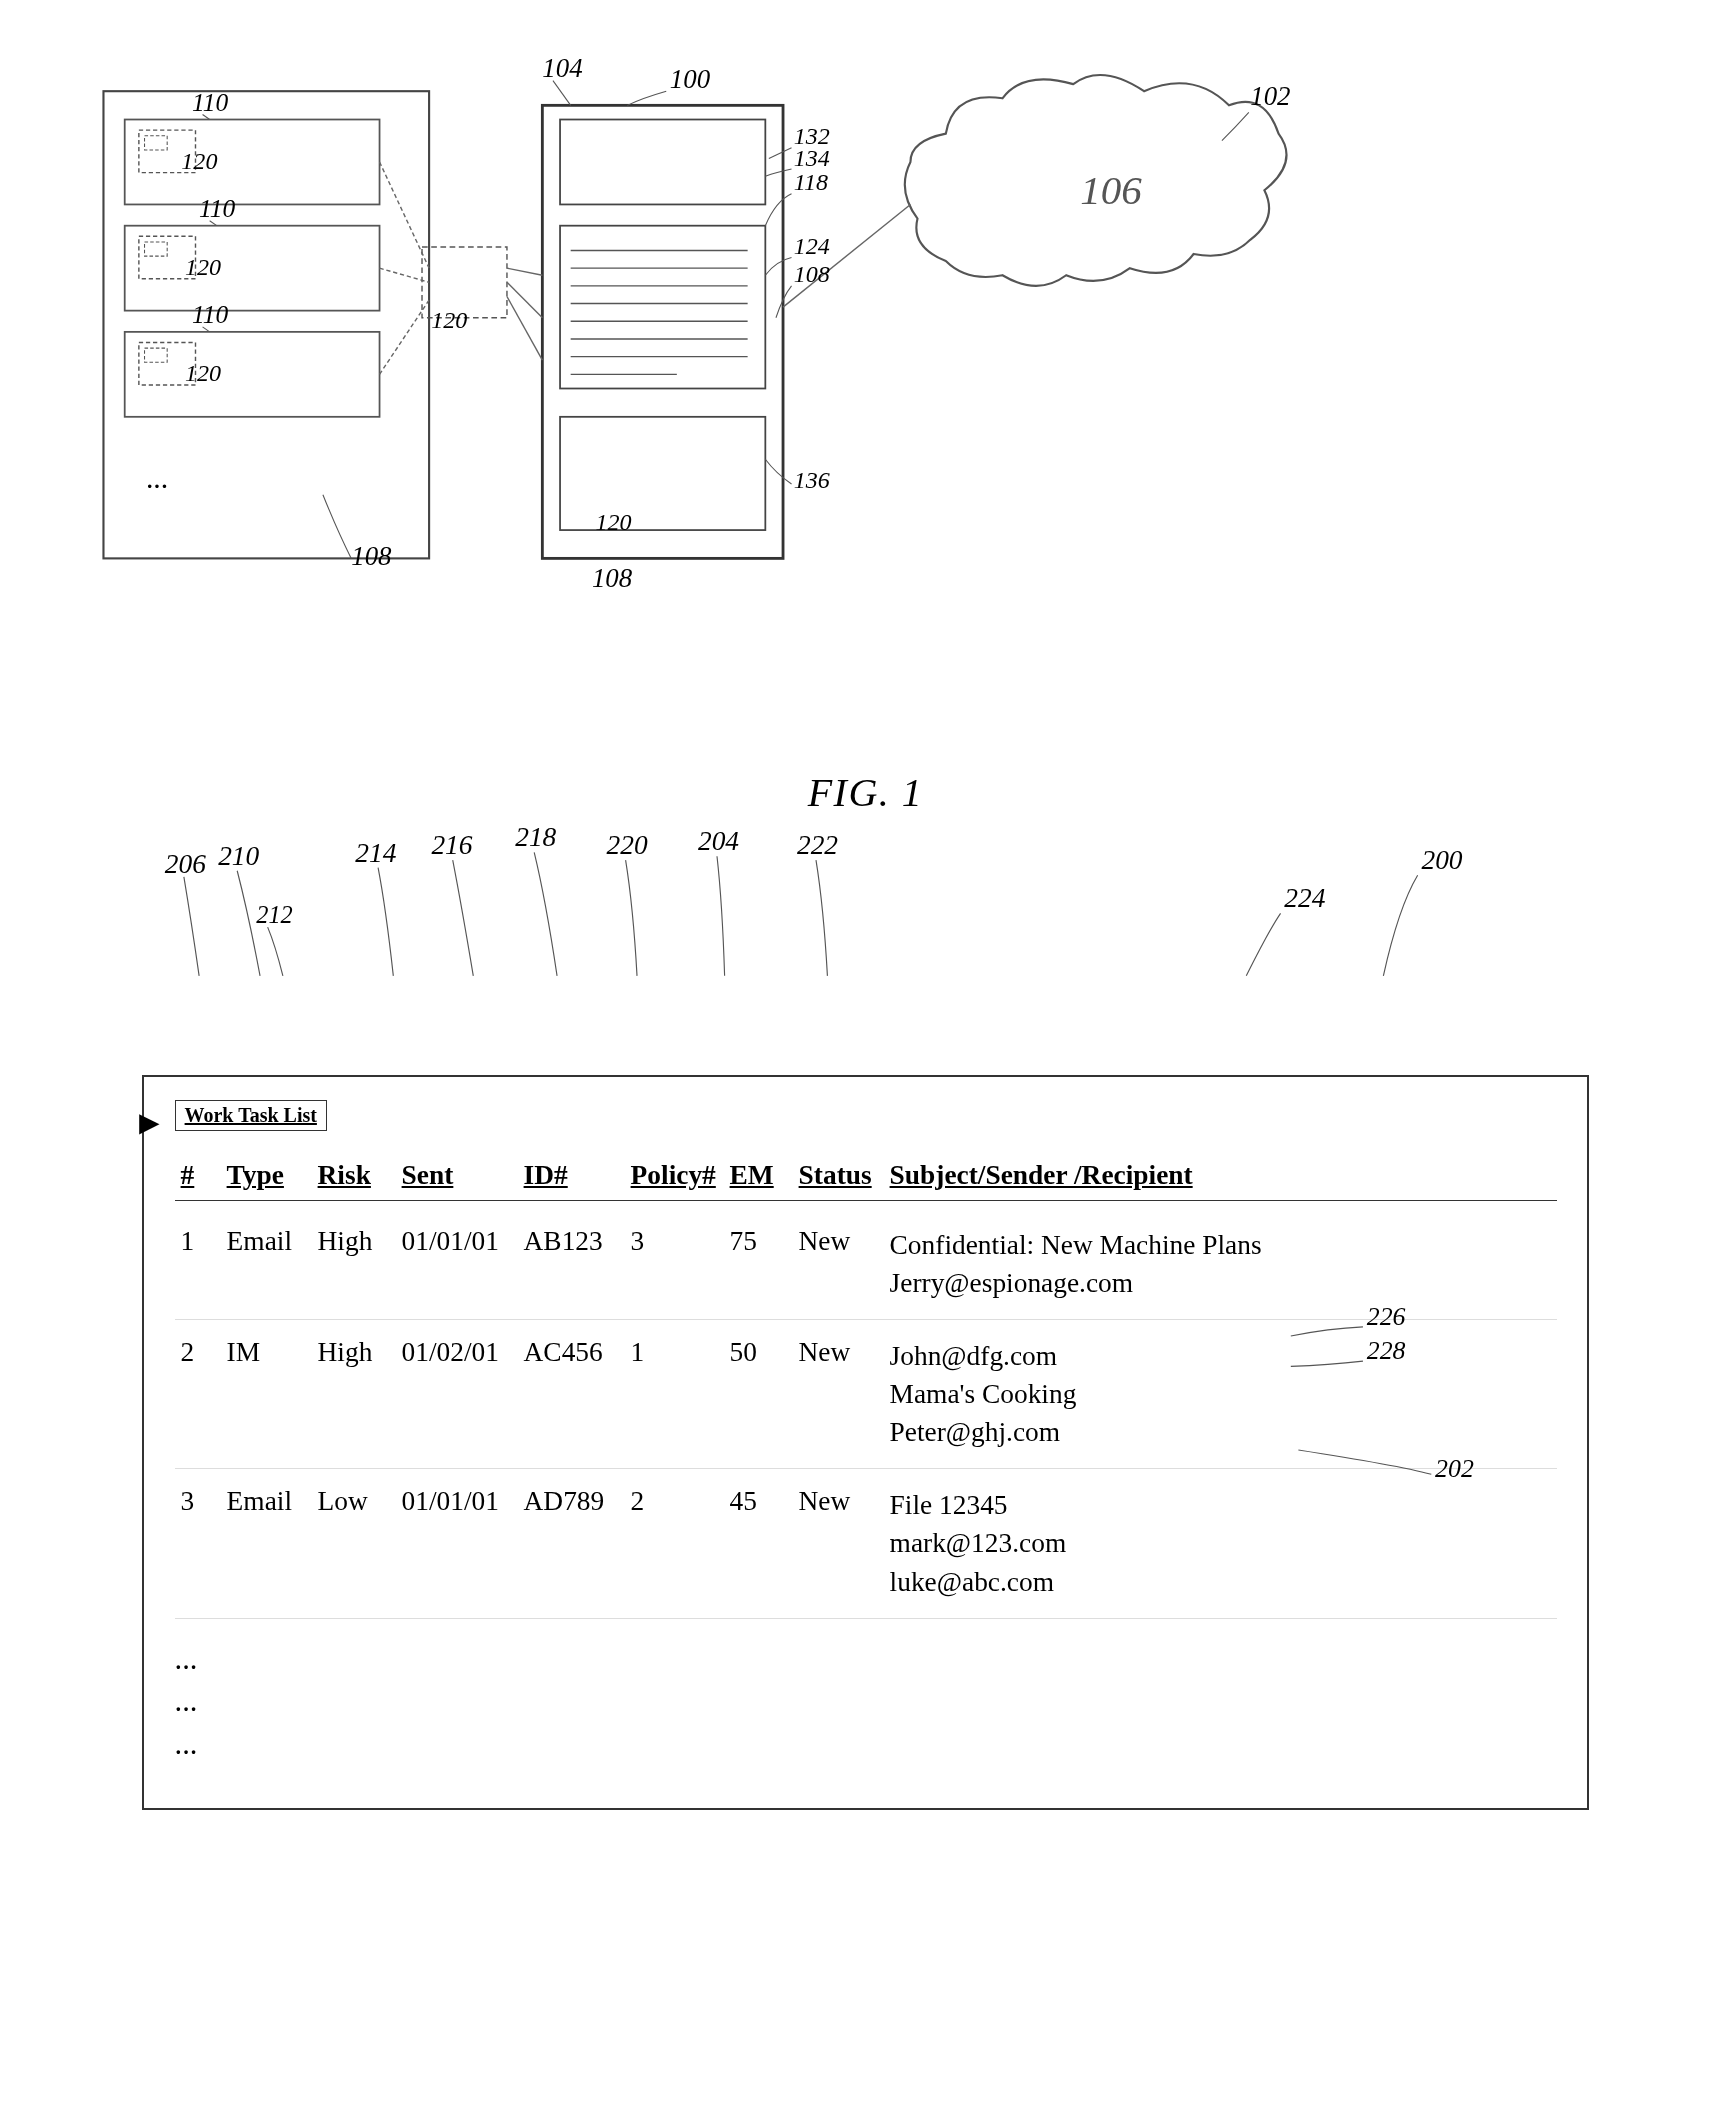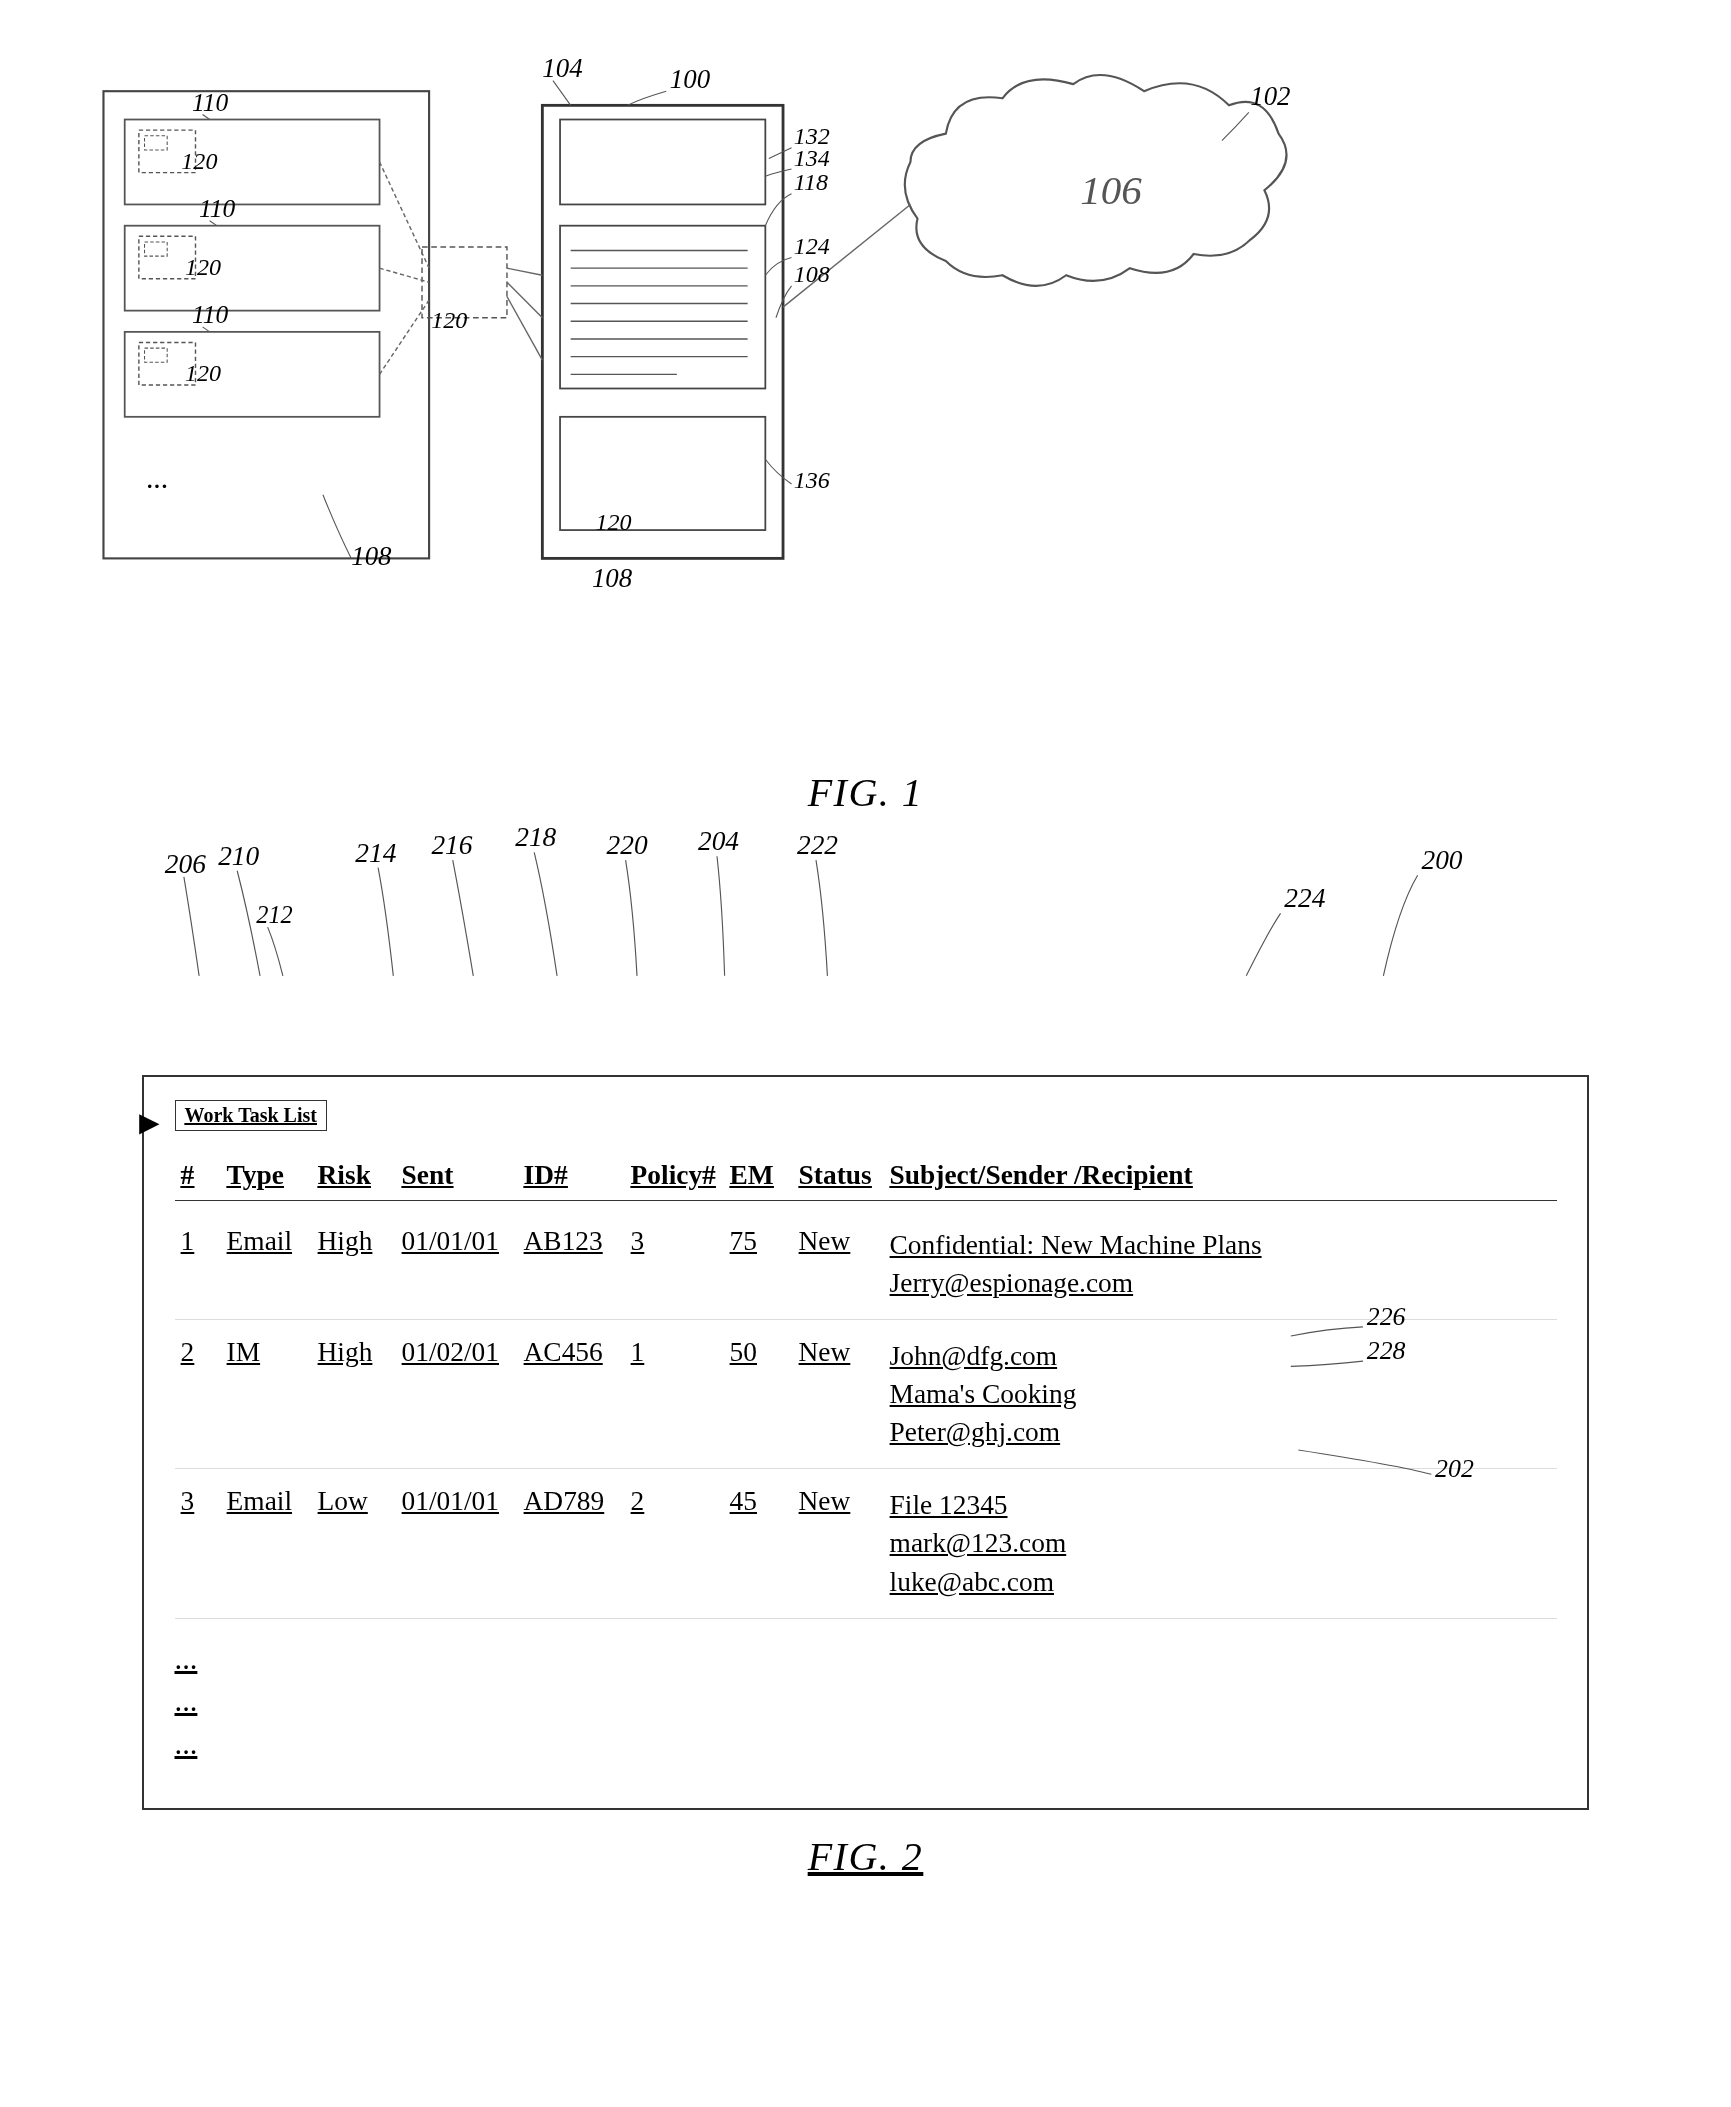--- a/index.html
+++ b/index.html
@@ -47,21 +47,20 @@
       width: 100%;
       height: 100%;
       pointer-events: none;
     }
 
     
     .fig2-outer {
       width: 100%;
       position: relative;
       margin-top: 15.2px;
-      text-decoration: underline;
     }
 
     .fig2-box {
       border: 2.3px solid #333;
       width: 1447px;
       margin: 0 auto;
       padding: 23px 30.5px 46px 30.5px;
       position: relative;
       min-height: 518px;
     }
@@ -369,19 +368,16 @@
         <path d="M 1605 198 Q 1560 200, 1510 210" fill="none" stroke="#555" stroke-width="1.5"></path>
 
         <text x="1610" y="240" font-size="34" font-style="italic" font-family="Times New Roman">228</text>
         <path d="M 1605 243 Q 1560 248, 1510 250" fill="none" stroke="#555" stroke-width="1.5"></path>
 
         <text x="1700" y="395" font-size="34" font-style="italic" font-family="Times New Roman">202</text>
         <path d="M 1695 392 Q 1650 380, 1520 360" fill="none" stroke="#555" stroke-width="1.5"></path>
       </svg>
     </div>
 
-    <div class="fig2-label">
-      <span>FIG. 2</span>
-    </div>
   </div>
 
 </div>
 
 
 </body></html>

